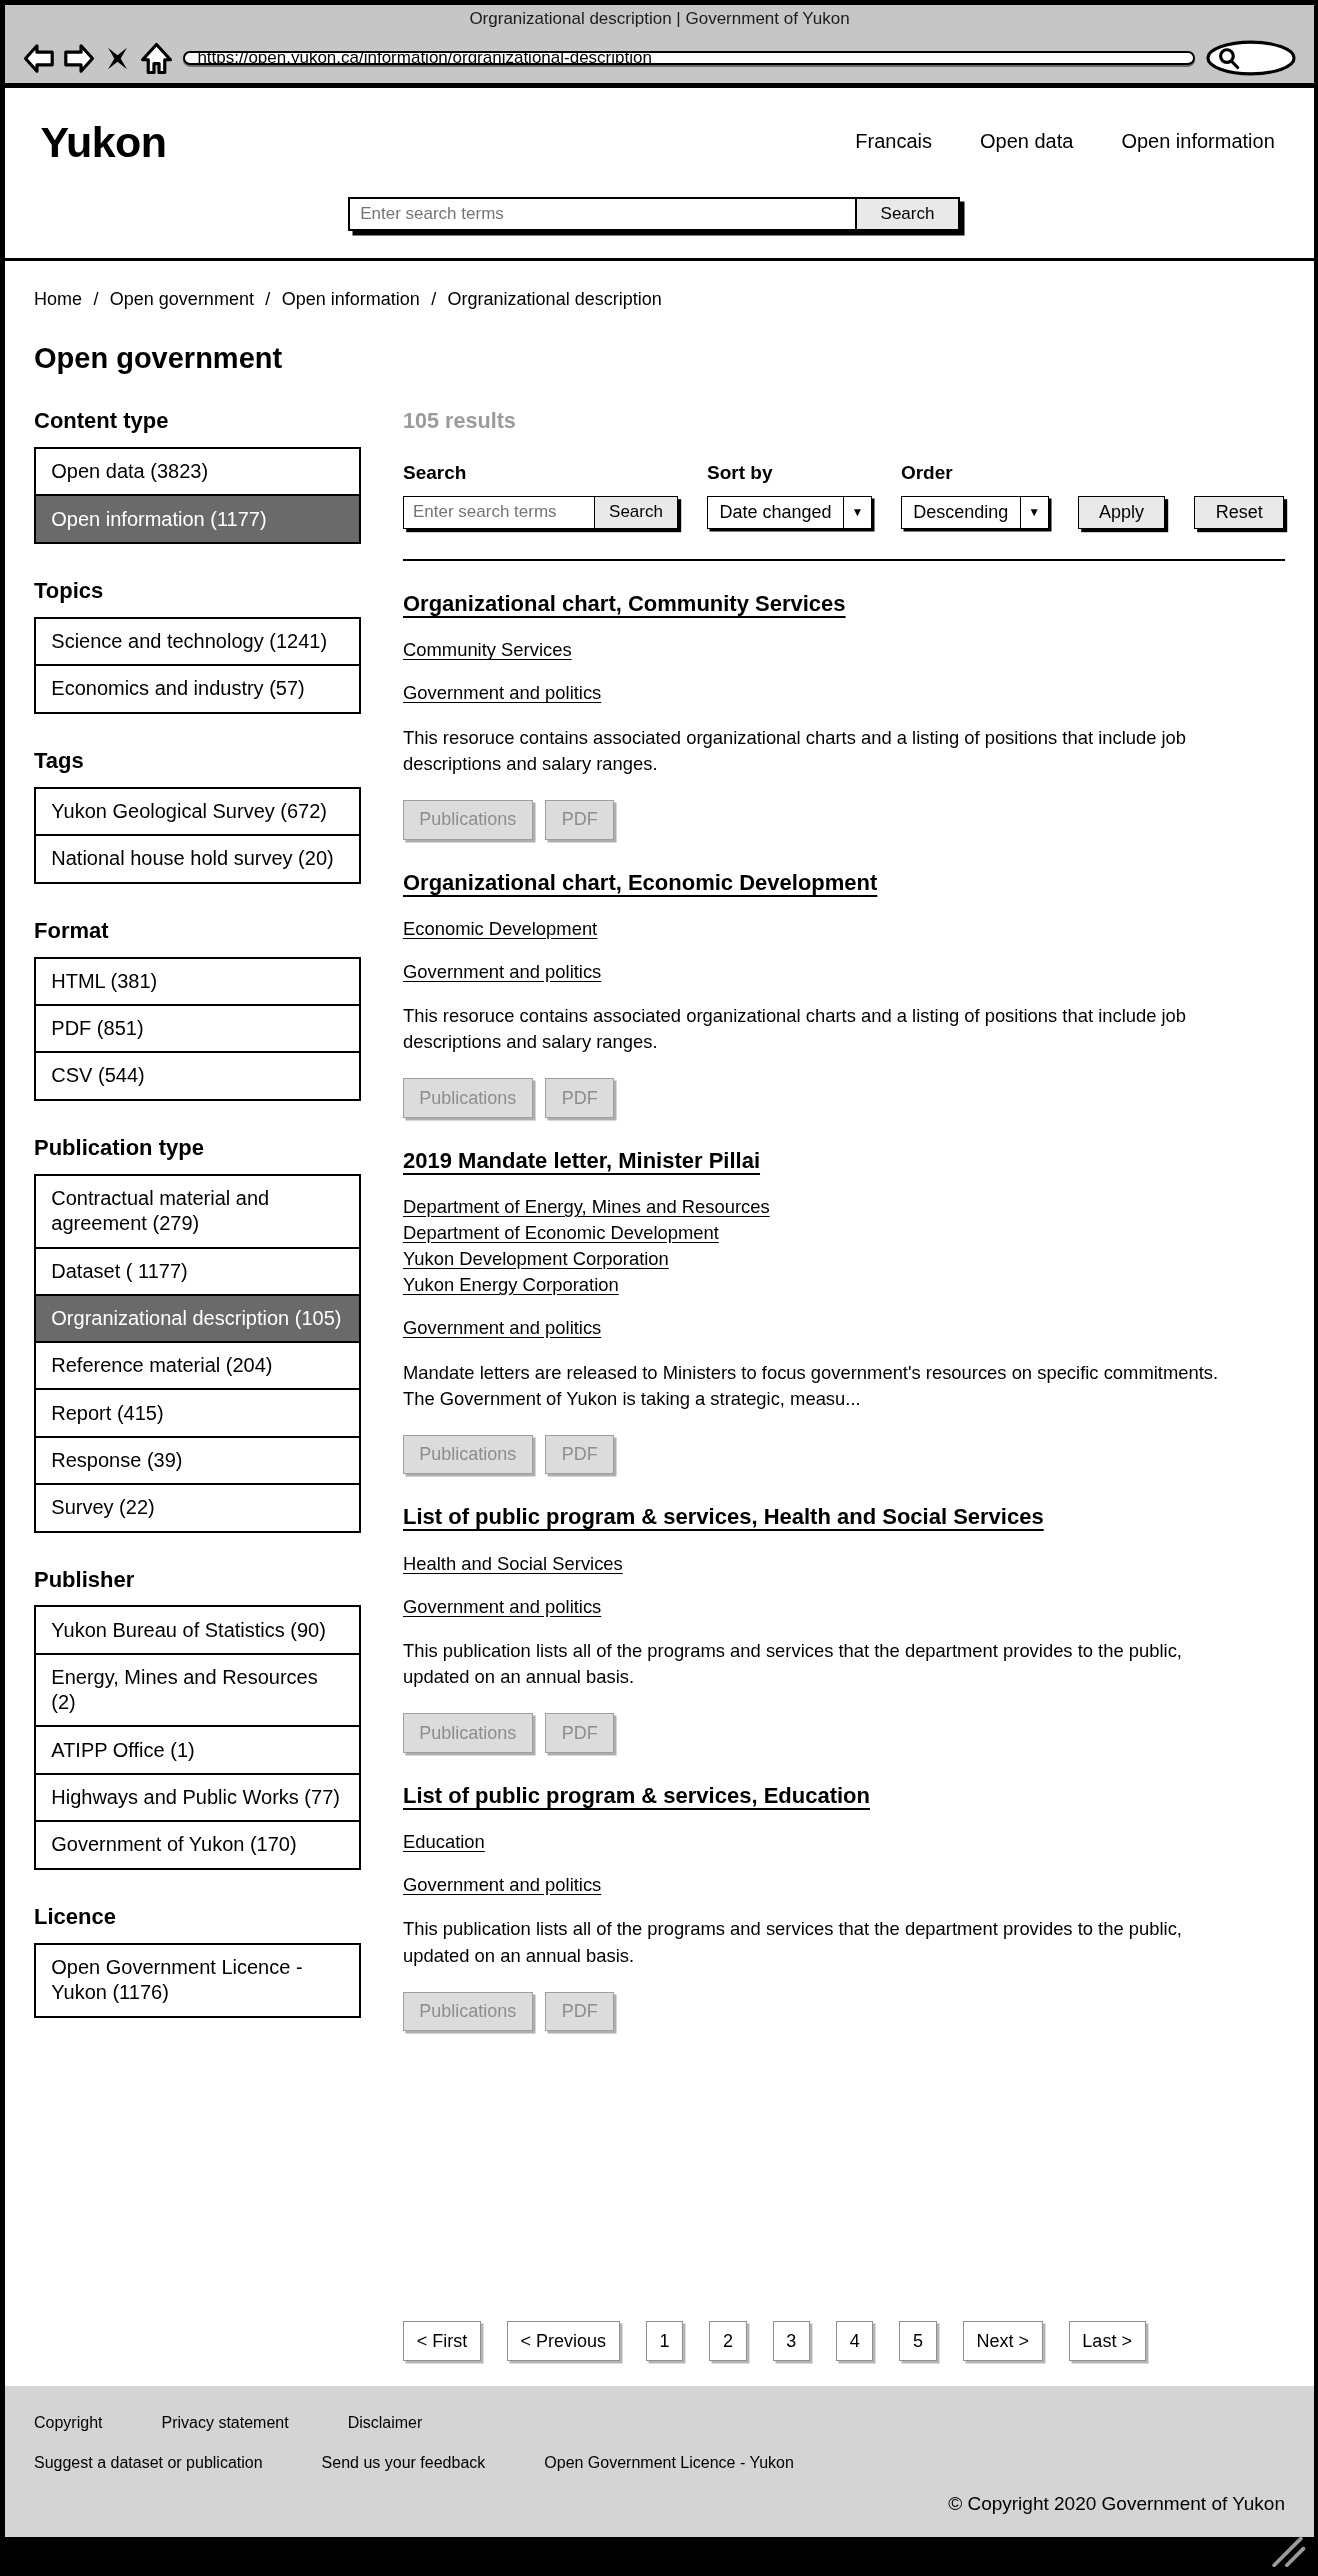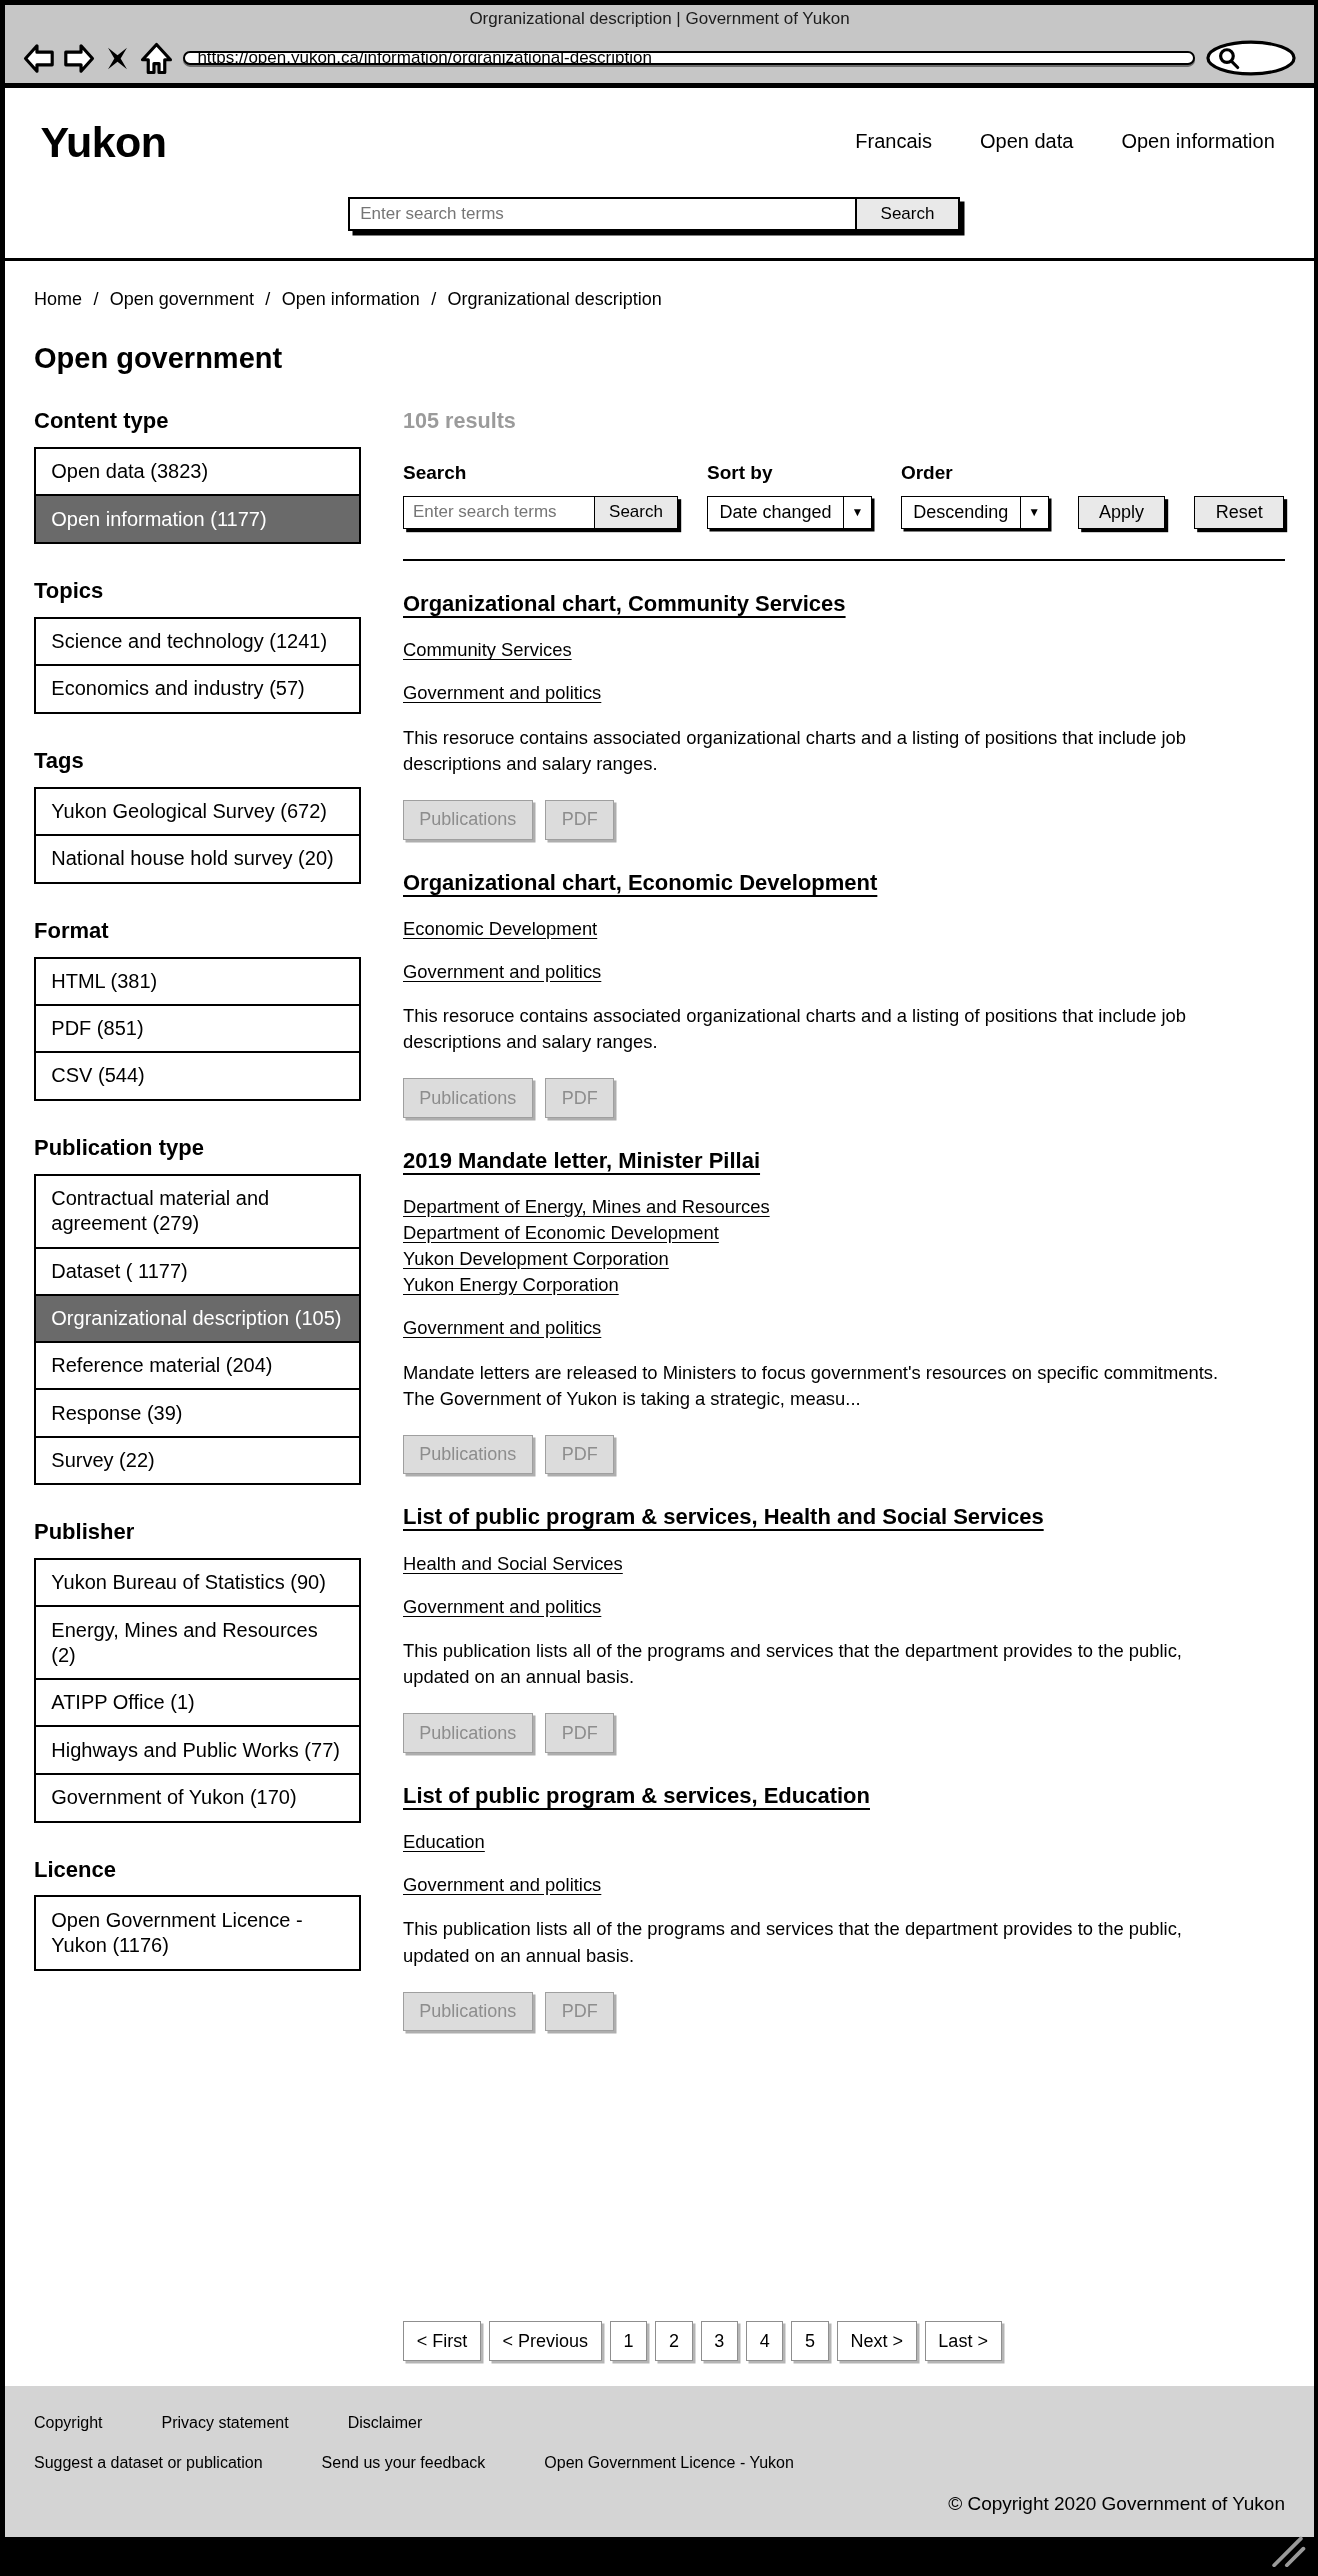--- a/index.html
+++ b/index.html
@@ -58,21 +58,21 @@
   .result { margin-top:30px; }
   .result-title { font-size:22px; font-weight:800; text-decoration:underline; text-decoration-thickness:1.9px; text-underline-offset:4.5px; cursor:pointer; display:table; }
   .result-links { margin-top:20.3px; }
   .result-links .rlink { display:table; font-size:18.4px; text-decoration:underline; text-underline-offset:3.2px; line-height:26px; cursor:pointer; }
   .result-topic { margin-top:19px; }
   .result-topic .rlink { display:table; font-size:18.4px; text-decoration:underline; text-underline-offset:3.2px; cursor:pointer; }
   .result-desc { margin-top:20.3px; font-size:18.4px; line-height:1.42; max-width:827px; }
   .result-buttons { margin-top:23px; display:flex; gap:12.7px; }
   .tag-btn { border:1.9px solid #9f9f9f; background:#dcdcdc; color:#8d8d8d; font-size:18px; padding:8.3px 15.3px; box-shadow:2.5px 2.5px 0 #aeaeae; cursor:pointer; }
 
-  .pagination { margin-top:auto; padding:45px 0 25.4px; display:flex; gap:8px; }
+  .pagination { margin-top:auto; padding:45px 0 25.4px; display:flex; gap:26px; }
   .page-btn { border:1.9px solid #8f8f8f; background:#fff; font-size:18px; padding:8.3px 12.7px; box-shadow:2.5px 2.5px 0 #b5b5b5; min-width:30.5px; text-align:center; cursor:pointer; }
 
   
   .footer { background:#d4d4d4; padding:28px 29px 21.6px; flex:none; }
   .footer-row { display:flex; gap:59px; font-size:16px; margin-bottom:21.6px; }
   .footer-row div { cursor:pointer; }
   .footer-copy { text-align:right; font-size:19px; margin-top:5.1px; }
   .bottombar { height:34px; background:#000; position:relative; flex:none; }
   .grip { position:absolute; right:7.6px; bottom:2.5px; }
 </style>
@@ -177,20 +177,21 @@
           <div class="facet-item">PDF (851)</div>
           <div class="facet-item">CSV (544)</div>
         </div>
 
         <div class="facet-section">
           <div class="facet-title">Publication type</div>
           <div class="facet-item">Contractual material and agreement (279)</div>
           <div class="facet-item">Dataset ( 1177)</div>
           <div class="facet-item selected">Orgranizational description (105)</div>
           <div class="facet-item">Reference material (204)</div>
+          <div class="facet-item">Report (415)</div>
           <div class="facet-item">Response (39)</div>
           <div class="facet-item">Survey (22)</div>
         </div>
 
         <div class="facet-section">
           <div class="facet-title">Publisher</div>
           <div class="facet-item">Yukon Bureau of Statistics (90)</div>
           <div class="facet-item">Energy, Mines and Resources (2)</div>
           <div class="facet-item">ATIPP Office (1)</div>
           <div class="facet-item">Highways and Public Works (77)</div>

